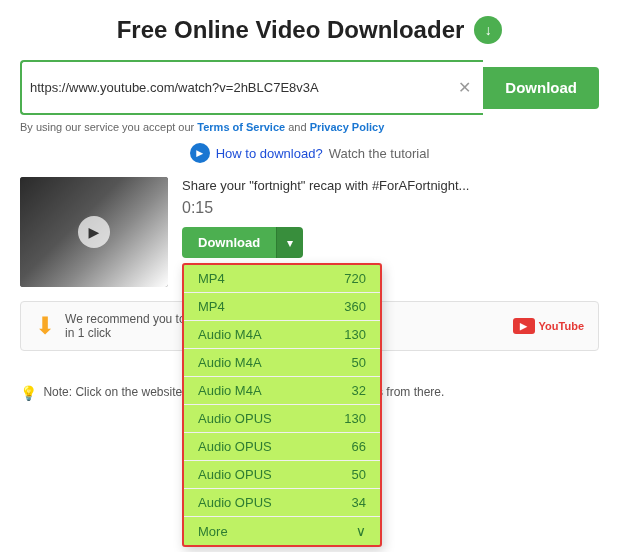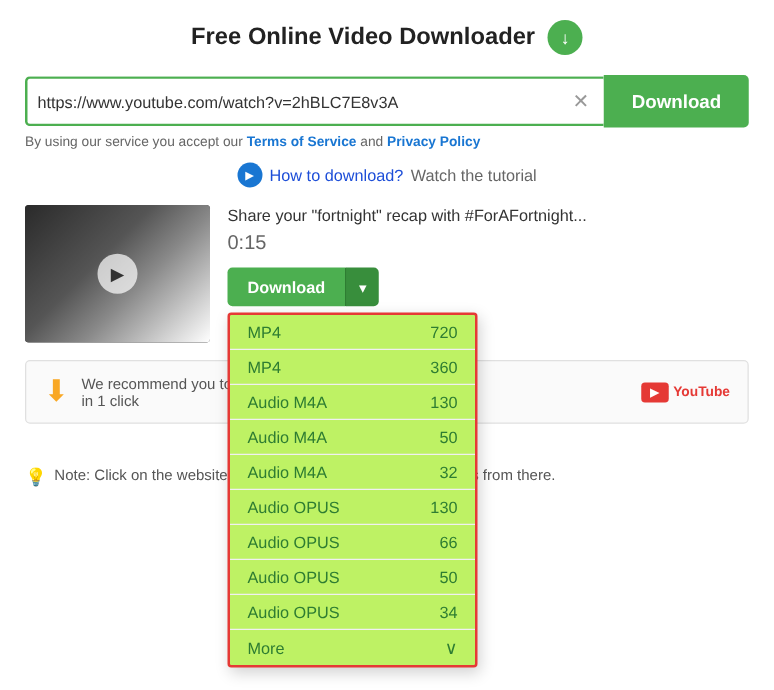--- a/index.html
+++ b/index.html
@@ -19,21 +19,21 @@
 
     
     .header {
       display: flex;
       align-items: center;
       justify-content: center;
       margin-bottom: 16px;
       gap: 10px;
     }
     .header-title {
-      font-size: 19px;
+      font-size: 24px;
       font-weight: bold;
       color: #222;
     }
     .header-icon {
       width: 28px;
       height: 28px;
       background: #4caf50;
       border-radius: 50%;
       display: flex;
       align-items: center;
@@ -50,21 +50,21 @@
       margin-bottom: 6px;
     }
     .url-input-wrapper {
       flex: 1;
       border: 2px solid #4caf50;
       border-right: none;
       border-radius: 4px 0 0 4px;
       display: flex;
       align-items: center;
       padding: 0 8px;
-      height: 40px;
+      height: 55px;
       background: #fff;
     }
     .url-input {
       flex: 1;
       border: none;
       outline: none;
       font-size: 13px;
       color: #333;
       background: transparent;
     }

